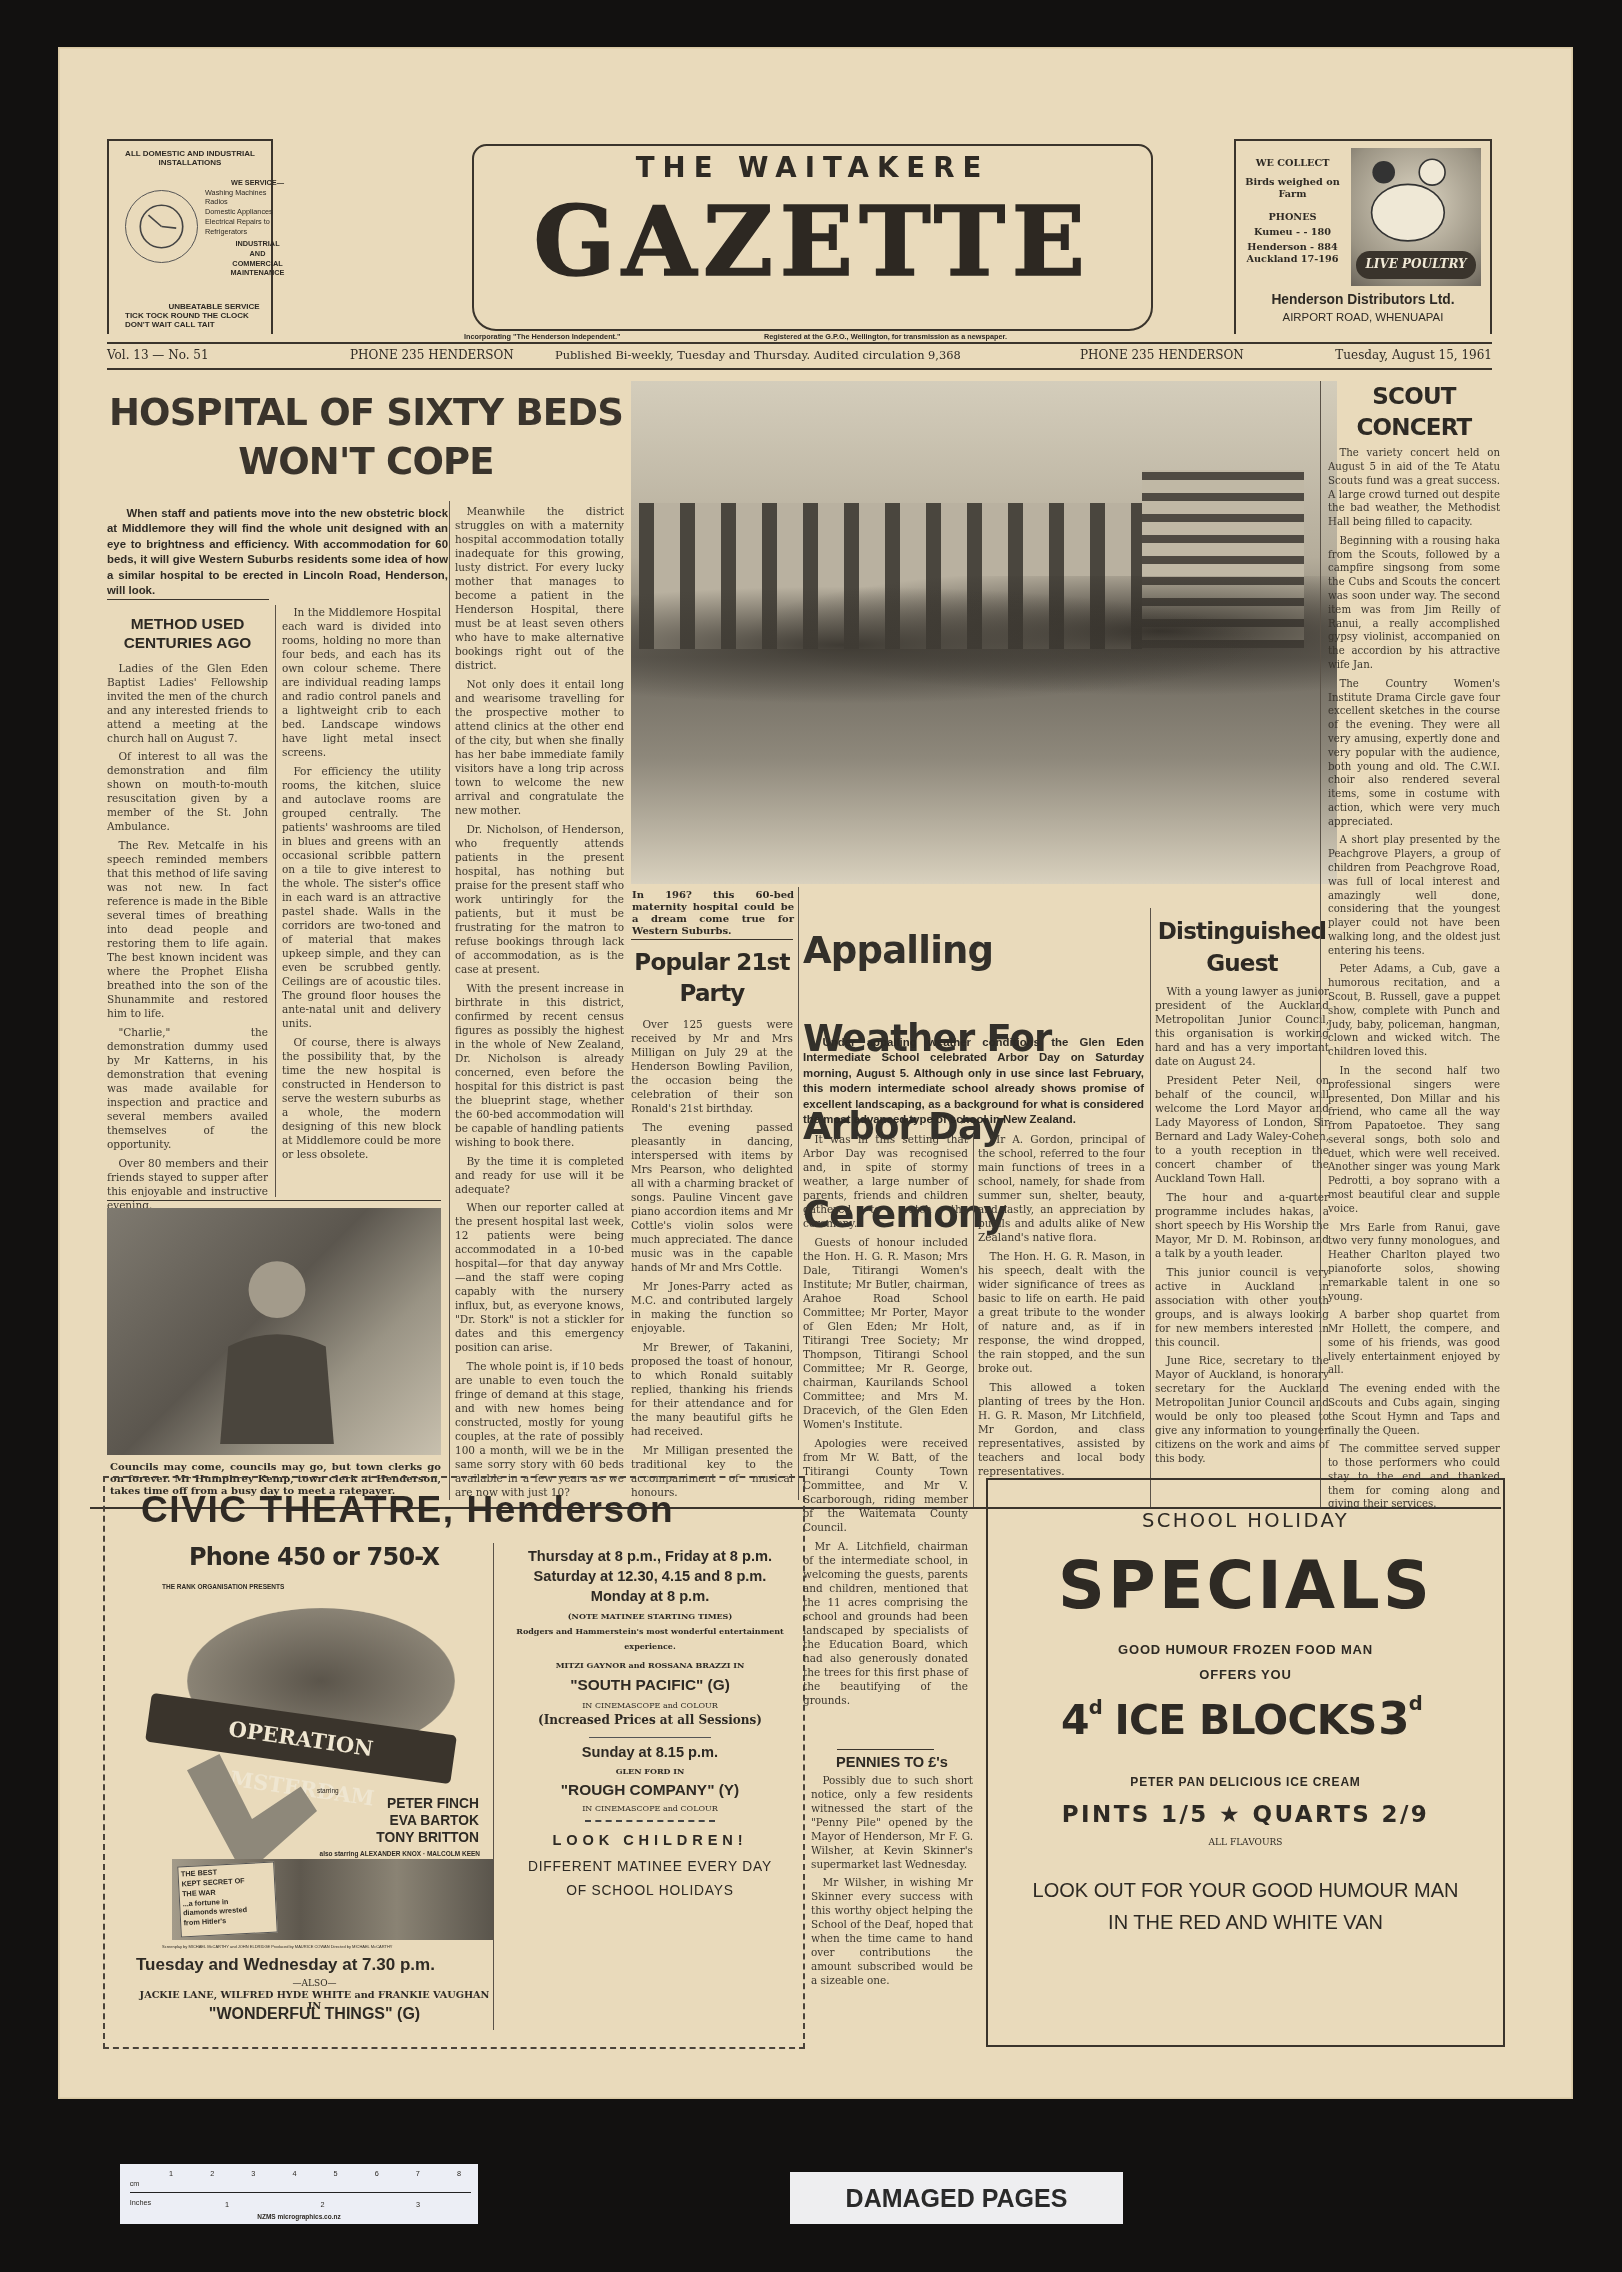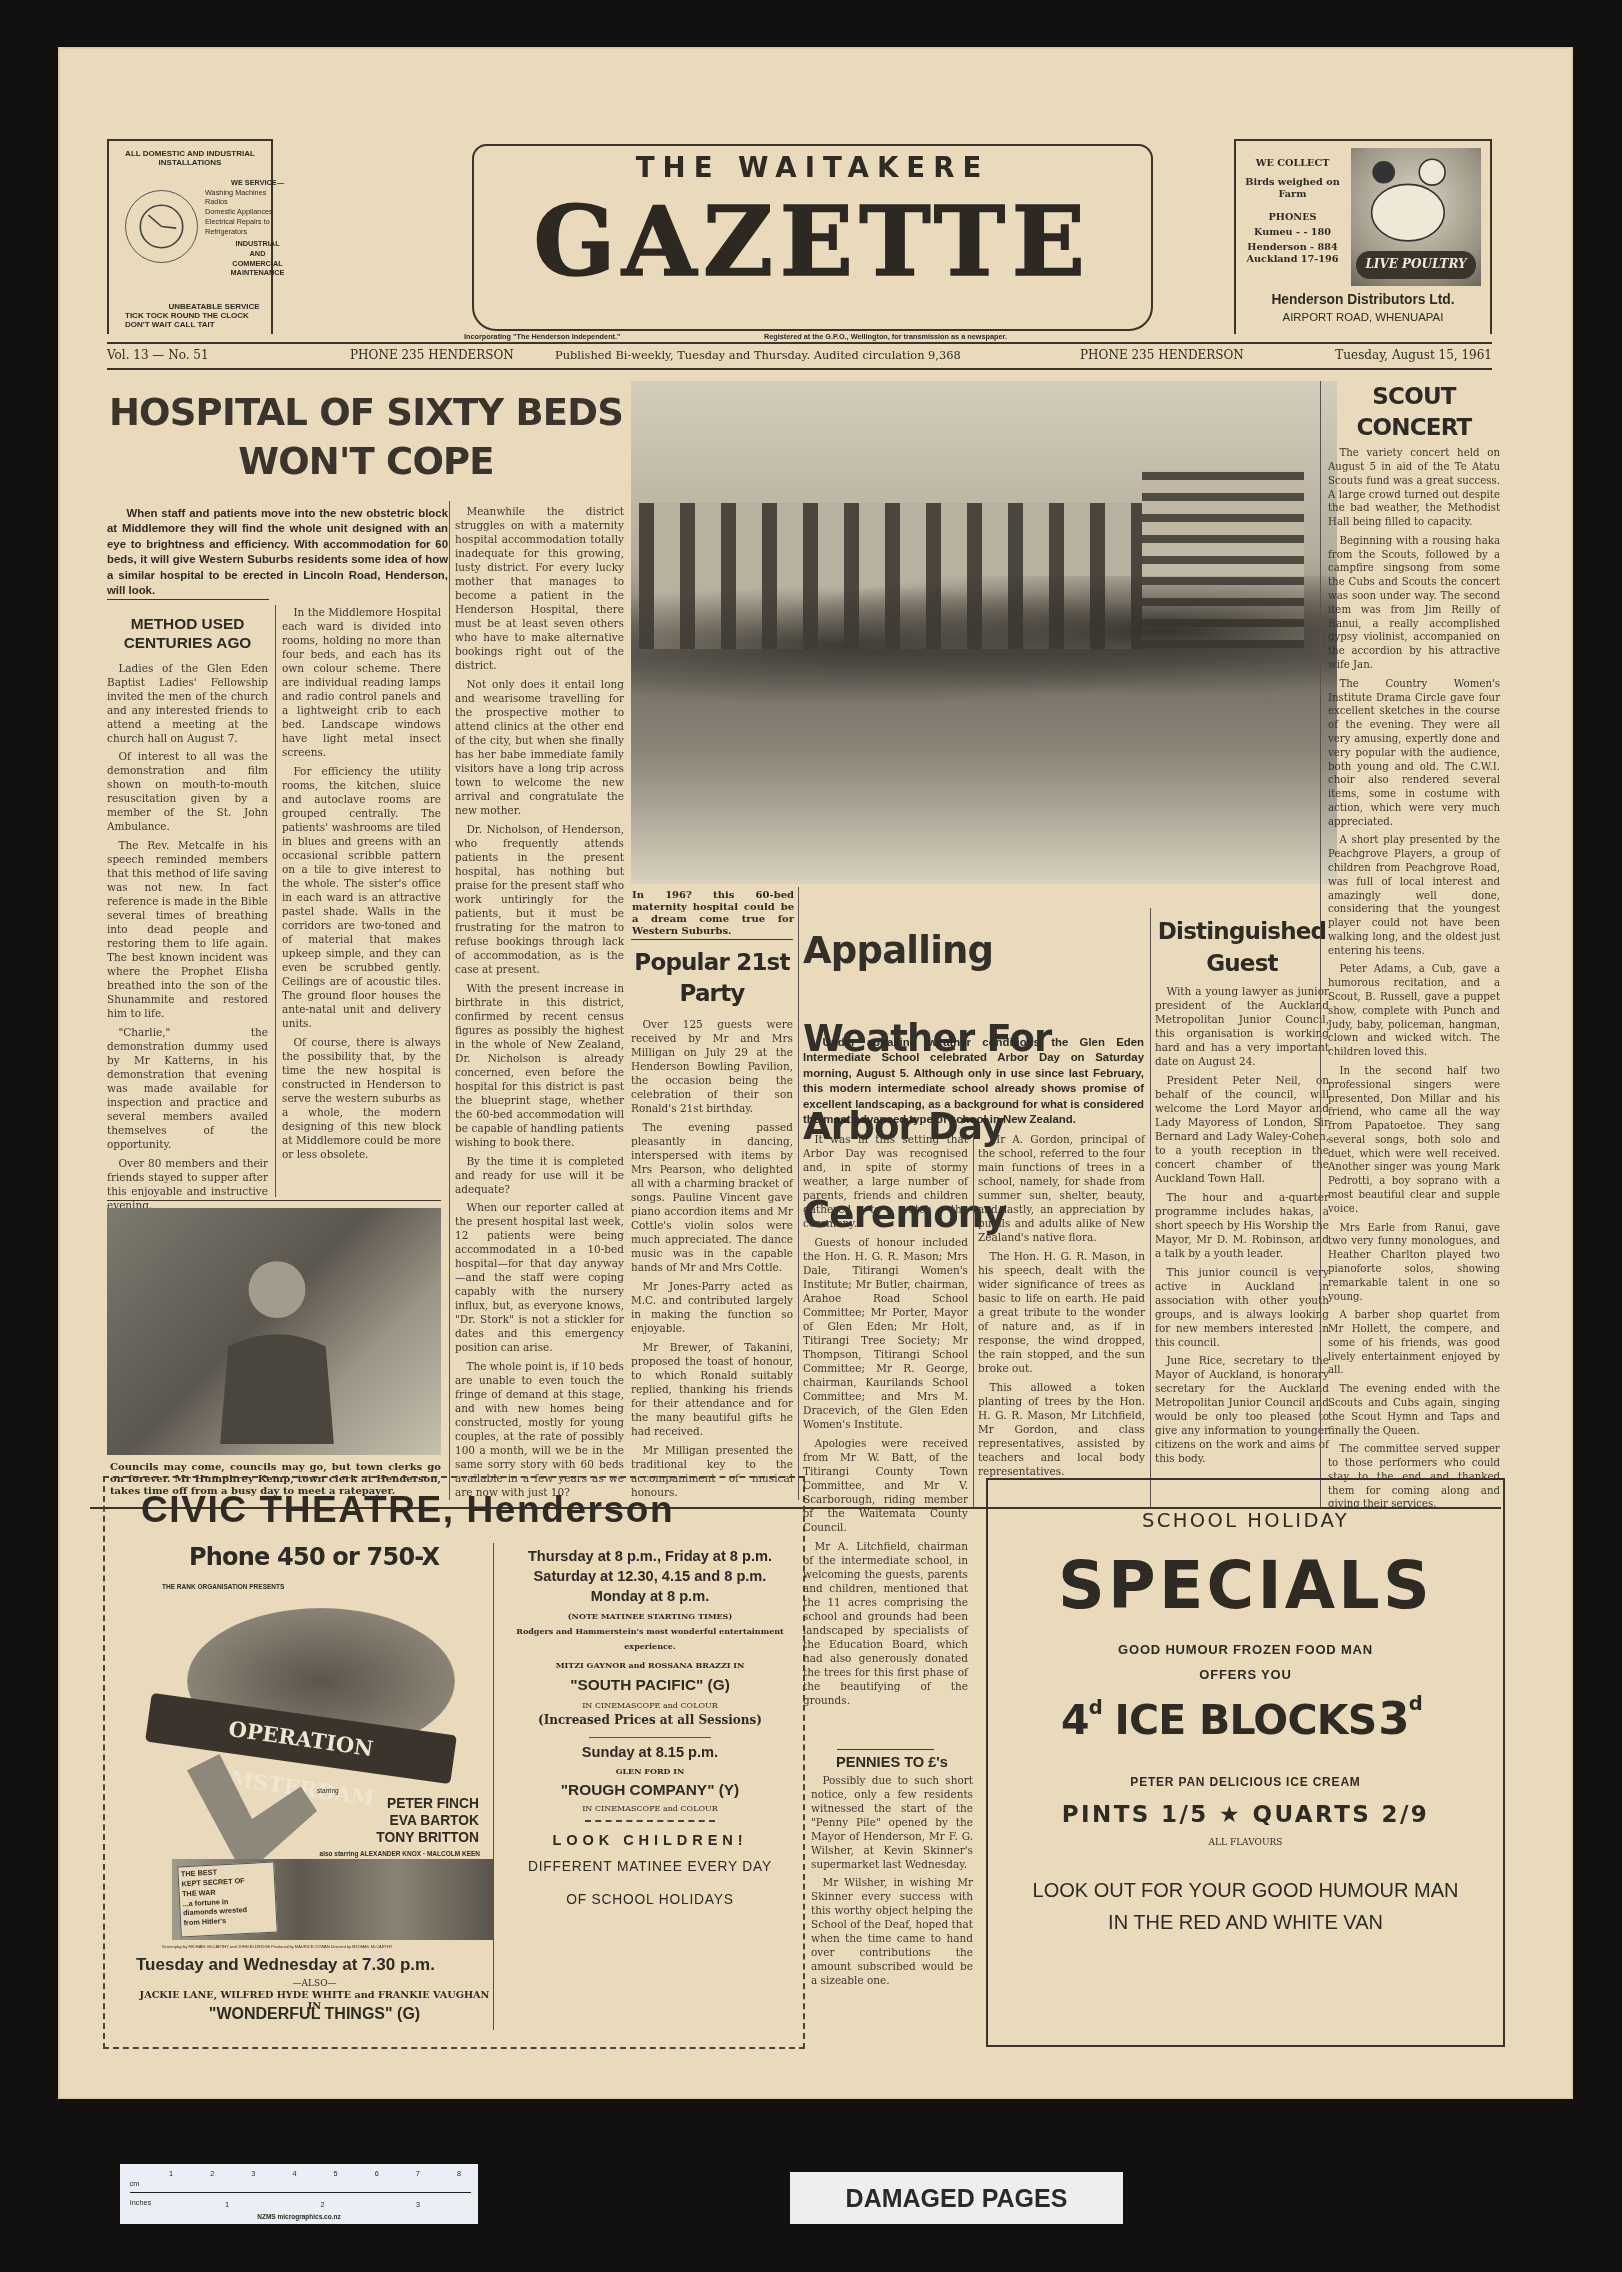--- a/index.html
+++ b/index.html
@@ -261,21 +261,21 @@
       <div style="font-size:8px;margin-top:6.5px">IN CINEMASCOPE and COLOUR</div>
       <div style="font-size:12px;font-weight:bold;margin-top:3.2px">(Increased Prices at all Sessions)</div>
       <div style="width:122px;height:0.8px;background:#555;margin:9.7px auto 6.5px"></div>
       <div class="sans" style="font-size:14.6px;font-weight:bold">Sunday at 8.15 p.m.</div>
       <div style="font-size:8px;font-weight:bold;margin-top:6.5px">GLEN FORD IN</div>
       <div class="sans" style="font-size:15.4px;font-weight:bold;margin-top:4.9px">"ROUGH COMPANY" (Y)</div>
       <div style="font-size:8px;margin-top:4.9px">IN CINEMASCOPE and COLOUR</div>
       <div style="width:130px;height:2.4px;border-top:2.4px dashed #444;margin:6.5px auto"></div>
       <div class="sans" style="font-size:14.6px;font-weight:bold;letter-spacing:4.9px;margin-top:9.7px">LOOK CHILDREN!</div>
       <div class="sans" style="font-size:13.8px;letter-spacing:0.8px;margin-top:11.4px">DIFFERENT MATINEE EVERY DAY</div>
-      <div class="sans" style="font-size:13.8px;letter-spacing:0.8px;margin-top:18px">OF SCHOOL HOLIDAYS</div>
+      <div class="sans" style="font-size:13.8px;letter-spacing:0.8px;margin-top:9px">OF SCHOOL HOLIDAYS</div>
     </div>
   </div>
 
   <div class="abs ad-box" style="left:928px;top:1431px;width:519px;height:569px;border-width:2.4px">
     <div class="abs center cond" style="left:0;right:0;top:29px;font-size:19.5px;letter-spacing:2.4px;font-weight:normal">SCHOOL HOLIDAY</div>
     <div class="abs center cond" style="left:0;right:0;top:68px;font-size:65px;letter-spacing:3.2px">SPECIALS</div>
     <div class="abs center sans" style="left:0;right:0;top:162px;font-size:13px;font-weight:bold;letter-spacing:0.8px">GOOD HUMOUR FROZEN FOOD MAN</div>
     <div class="abs center sans" style="left:0;right:0;top:187px;font-size:13px;font-weight:bold;letter-spacing:0.8px">OFFERS YOU</div>
     <div class="abs cond" style="left:73px;top:216px;font-size:41px"><span>4</span><span style="font-size:19.5px;vertical-align:top">d</span></div>
     <div class="abs center cond" style="left:0;right:0;top:216px;font-size:41px">ICE BLOCKS</div>

